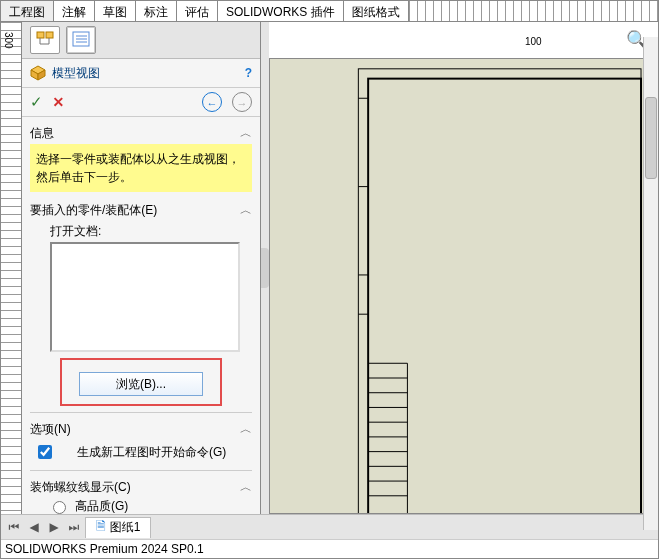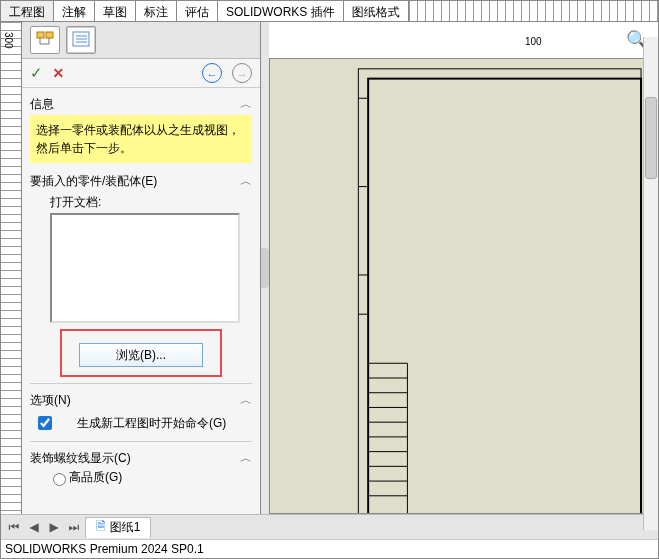--- a/index.html
+++ b/index.html
@@ -46,21 +46,21 @@
 .section-head { display:flex; align-items:center; font-size:12px; color:#000; padding:4px 0 2px 0; }
 .section-head .exp { margin-left:auto; color:#555; font-size:12px; cursor:default; }
 .info-box { background:#fffb8f; padding:6px; font-size:12px; line-height:1.5; }
 .sub-label { font-size:12px; padding:2px 0 2px 20px; }
 .listbox { margin-left:20px; width:190px; height:110px; background:#fff; border:2px inset #ddd; box-sizing:border-box; }
 .browse-btn { display:block; margin:10px auto 6px auto; width:124px; height:24px; border:1px solid #7aa7d8; background:linear-gradient(#fff,#e8f1fb); font-size:12px; }
 .browse-highlight { border:2px solid #e24c4c; padding:2px; margin:6px 30px 4px 30px; }
 .divider { border-top:1px solid #ccc; margin:4px 0; }
 .checkbox-row { display:flex; align-items:center; gap:22px; padding:2px 0 2px 4px; }
 .checkbox-row input[type=checkbox]{ accent-color:#1976d2; width:14px; height:14px; }
-.radio-row { display:flex; align-items:flex-end; padding:0 0 0 18px; }
+.radio-row { display:flex; align-items:flex-start; gap:6px; padding:0 0 0 18px; }
 
 
 .splitter { width:8px; background:#e5e5e5; position:relative; }
 .splitter .grip { position:absolute; top:50%; left:0; width:8px; height:40px; transform:translateY(-50%); background:#cfcfcf; border-radius:0 4px 4px 0; }
 
 
 .canvas-wrap { flex:1; display:flex; flex-direction:column; background:#fff; min-width:0; }
 .canvas-toolbar { height:36px; display:flex; align-items:center; justify-content:flex-end; padding-right:8px; background:#fff; }
 .mag-btn { width:24px; height:24px; display:flex; align-items:center; justify-content:center; color:#1976d2; font-size:18px; }
 .canvas { flex:1; position:relative; background:#dedecb; border:1px solid #888; margin:0 14px 0 0; overflow:hidden; }
@@ -136,20 +136,31 @@
             <svg width="18" height="16">
                 <rect x="1" y="1" width="16" height="14" fill="none" stroke="#5b8dd8"></rect>
                 <line x1="4" y1="5" x2="15" y2="5" stroke="#5b8dd8"></line>
                 <line x1="4" y1="8" x2="15" y2="8" stroke="#5b8dd8"></line>
                 <line x1="4" y1="11" x2="15" y2="11" stroke="#5b8dd8"></line>
               </svg>
           </span>
         </div>
       </div>
 
+      <div class="pm-header">
+        <span class="cube-ico">
+          <svg width="16" height="16">
+              <polygon points="8,1 15,5 8,9 1,5" fill="#f6c451" stroke="#b07a00"></polygon>
+              <polygon points="1,5 8,9 8,15 1,11" fill="#eab03a" stroke="#b07a00"></polygon>
+              <polygon points="15,5 8,9 8,15 15,11" fill="#d99a2b" stroke="#b07a00"></polygon>
+            </svg>
+        </span>
+        <span class="title">模型视图</span>
+        <span class="help-ico">?</span>
+      </div>
 
       <div class="pm-actions">
         <span class="check-ico">✓</span>
         <span class="cross-ico">✕</span>
         <span class="spacer"></span>
         <span class="nav-btn back">←</span>
         <span class="nav-btn fwd">→</span>
       </div>
 
       <div class="pm-body">

